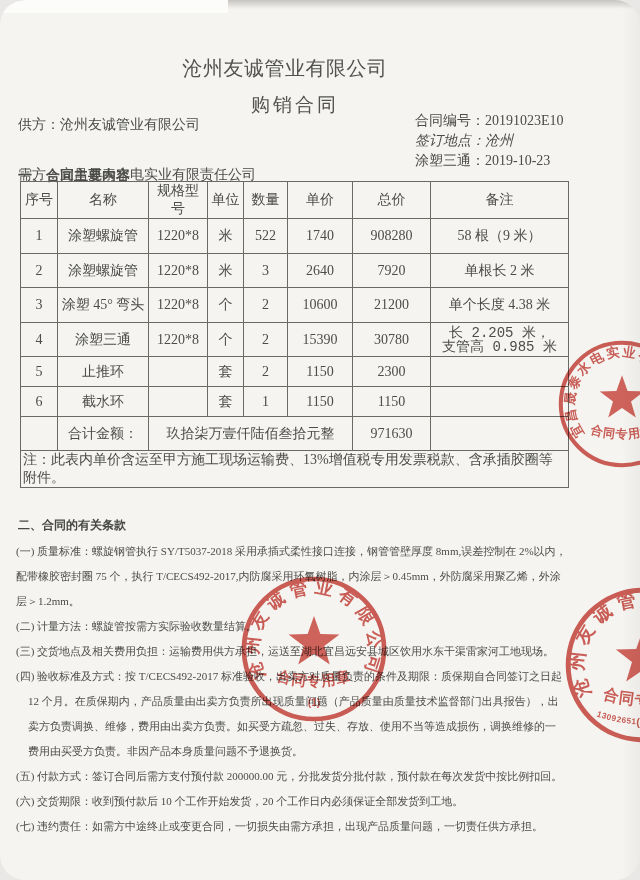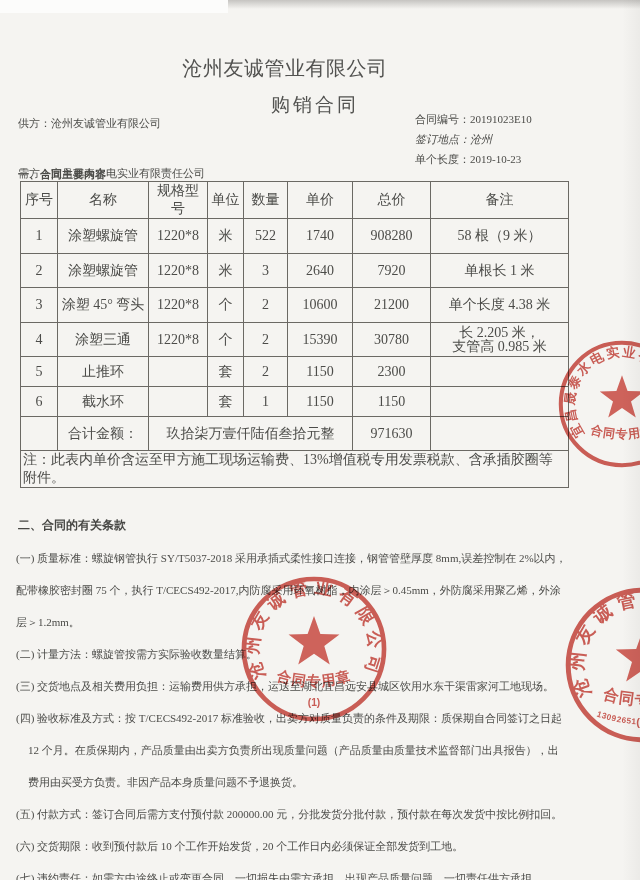--- a/index.html
+++ b/index.html
@@ -1,79 +1,80 @@
 <!DOCTYPE html>
 <html><head>
 <meta charset="utf-8">
 <style>
   html,body{margin:0;padding:0;background:#e9e8e6;}
   .page{
     position:relative;width:640px;height:880px;overflow:hidden;
     background:#f5f4f1;
     font-family:"Liberation Serif","DejaVu Serif",serif;
     color:#474744;
+    border-radius:25px;
   }
   .scan-top{position:absolute;left:0;top:0;width:640px;height:9px;
     background:linear-gradient(to bottom,rgba(140,138,135,.45),rgba(140,138,135,0));}
   .scan-top-white{position:absolute;left:0;top:0;width:228px;height:13px;background:#fcfcfb;}
   .scan-right{position:absolute;right:0;top:0;width:18px;height:880px;
     background:linear-gradient(to left,rgba(60,58,55,.05),rgba(60,58,55,0));}
 
   .company-title{position:absolute;left:0;top:55px;width:570px;text-align:center;
     font-size:20px;letter-spacing:.5px;color:#525250;}
   .doc-title{position:absolute;left:0;top:92px;width:590px;text-align:center;
-    font-size:19px;letter-spacing:3px;color:#525250;margin-left:20px;}
-
-  .hline{position:absolute;font-size:11px;white-space:nowrap;color:#4b4b48;}
+    font-size:19px;letter-spacing:3px;color:#525250;}
+
+  .hline{position:absolute;font-size:14px;white-space:nowrap;color:#4b4b48;}
   .supplier-line{left:18px;top:116px;}
   .buyer-line{left:18px;top:151px;margin-top:15px;}
   .meta-1{left:415px;top:112px;}
   .meta-2{left:415px;top:132px;font-style:italic;}
   .meta-3{left:415px;top:152px;}
   .sec1{left:18px;top:167px;font-weight:bold;}
 
   table.main{
     position:absolute;left:20px;top:181px;width:548px;
     border-collapse:collapse;table-layout:fixed;
     font-size:14px;color:#4c4c49;
   }
   table.main td{border:1px solid #6b6964;text-align:center;padding:0 2px;overflow:hidden;}
   table.main td.left{text-align:left;}
   tr.hrow{height:33px;}
   tr.r1{height:35px;}  tr.r2{height:34px;}  tr.r3{height:35px;}  tr.r4{height:34px;}
   tr.r5{height:30px;}  tr.r6{height:30px;}  tr.trow{height:34px;} tr.nrow{height:30px;}
-  .rm2{line-height:14px;}
+  .rm2{line-height:14px;font-family:Liberation Mono, monospace;}
 
   .attach{position:absolute;left:18px;top:492px;font-size:11.5px;white-space:nowrap;}
   .sec2{position:absolute;left:18px;top:517px;font-size:12px;font-weight:bold;white-space:nowrap;}
 
   .clauses{position:absolute;left:16px;top:539px;width:618px;font-size:11px;
     line-height:25px;color:#4b4b48;}
-  .clauses .ln{white-space:nowrap;height:25px;margin-top:7px;}
+  .clauses .ln{white-space:nowrap;height:25px;}
   .clauses .ln.cont{padding-left:12px;}
 
   .stamp{position:absolute;mix-blend-mode:multiply;opacity:.84;}
   .stamp text{font-family:"Liberation Sans","DejaVu Sans",sans-serif;font-weight:bold;}
 </style>
 </head>
 <body>
 
 <div class="page">
   <div class="scan-top"></div>
   <div class="scan-top-white"></div>
   <div class="scan-right"></div>
 
   <div class="company-title">沧州友诚管业有限公司</div>
   <div class="doc-title">购销合同</div>
 
   <div class="hline supplier-line"><span>供方：</span><span>沧州友诚管业有限公司</span></div>
   <div class="hline buyer-line"><span>需方：</span><span>宜昌晟泰水电实业有限责任公司</span></div>
   <div class="hline meta-1"><span>合同编号：</span><span>20191023E10</span></div>
   <div class="hline meta-2"><span>签订地点：</span><span>沧州</span></div>
-  <div class="hline meta-3"><span>单个长度：</span><span>2019-10-23</span></div>
+  <div class="hline meta-3"><span>涂塑三通：</span><span>2019-10-23</span></div>
   <div class="hline sec1">一、合同主要内容</div>
 
   <table class="main">
     <colgroup>
       <col style="width:37px">
         <col style="width:91px">
         <col style="width:59px">
         <col style="width:36px">
       <col style="width:44px">
         <col style="width:65px">
@@ -102,21 +103,21 @@
       <td>58 根（9 米）</td>
     </tr>
     <tr class="r2">
       <td>2</td>
       <td>涂塑螺旋管</td>
       <td>1220*8</td>
       <td>米</td>
       <td>3</td>
       <td>2640</td>
       <td>7920</td>
-      <td>单根长 1 米</td>
+      <td>单根长 2 米</td>
     </tr>
     <tr class="r3">
       <td>3</td>
       <td>涂塑 45° 弯头</td>
       <td>1220*8</td>
       <td>个</td>
       <td>2</td>
       <td>10600</td>
       <td>21200</td>
       <td>单个长度 4.38 米</td>
@@ -170,20 +171,21 @@
   <div class="sec2">二、合同的有关条款</div>
 
   <div class="clauses">
     <div class="ln">(一) 质量标准：螺旋钢管执行 SY/T5037-2018 采用承插式柔性接口连接，钢管管壁厚度 8mm,误差控制在 2%以内，</div>
     <div class="ln">配带橡胶密封圈 75 个，执行 T/CECS492-2017,内防腐采用环氧树脂，内涂层＞0.45mm，外防腐采用聚乙烯，外涂</div>
     <div class="ln">层＞1.2mm。</div>
     <div class="ln">(二) 计量方法：螺旋管按需方实际验收数量结算。</div>
     <div class="ln">(三) 交货地点及相关费用负担：运输费用供方承担，运送至湖北宜昌远安县城区饮用水东干渠雷家河工地现场。</div>
     <div class="ln">(四) 验收标准及方式：按 T/CECS492-2017 标准验收，出卖方对质量负责的条件及期限：质保期自合同签订之日起</div>
     <div class="ln cont">12 个月。在质保期内，产品质量由出卖方负责所出现质量问题（产品质量由质量技术监督部门出具报告），出</div>
+    <div class="ln cont">卖方负责调换、维修，费用由出卖方负责。如买受方疏忽、过失、存放、使用不当等造成损伤，调换维修的一</div>
     <div class="ln cont">费用由买受方负责。非因产品本身质量问题不予退换货。</div>
     <div class="ln">(五) 付款方式：签订合同后需方支付预付款 200000.00 元，分批发货分批付款，预付款在每次发货中按比例扣回。</div>
     <div class="ln">(六) 交货期限：收到预付款后 10 个工作开始发货，20 个工作日内必须保证全部发货到工地。</div>
     <div class="ln">(七) 违约责任：如需方中途终止或变更合同，一切损失由需方承担，出现产品质量问题，一切责任供方承担。</div>
   </div>
 
   <svg class="stamp" style="left:532px;top:314px;" width="180" height="180" viewBox="0 0 200 200">
     <circle cx="100" cy="100" r="68" fill="none" stroke="#c8423a" stroke-width="4.5"></circle>
     <polygon fill="#cf4a41" points="100,68 106.2,85.5 124.7,86 110,97.2 115.3,115 100,104.5 84.7,115 90,97.2 75.3,86 93.8,85.5"></polygon>
     <path id="buyerArc" d="M 54.1,126.5 A 53 53 0 1 1 145.9,126.5" fill="none"></path>

